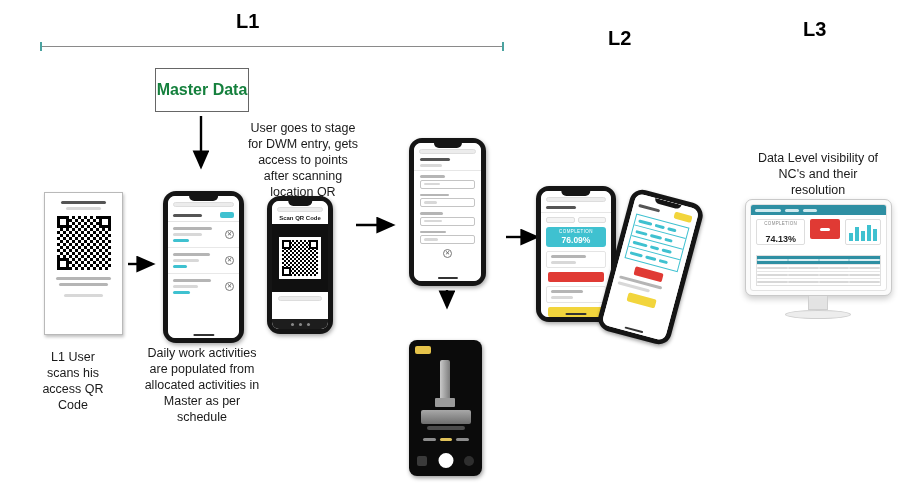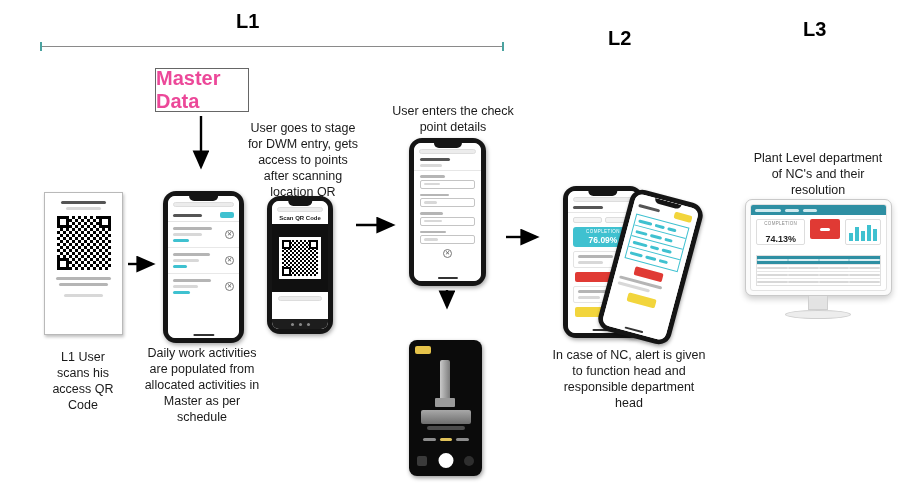--- a/index.html
+++ b/index.html
@@ -6,21 +6,21 @@
   html,body{background:#fff}
   body{font-family:"Liberation Sans",sans-serif;color:#1a1a1a}
   .canvas{position:relative;width:917px;height:494px;background:#fff;overflow:hidden}
   .abs{position:absolute}
   .lvl{font-weight:bold;font-size:20px;color:#000}
   .caption{font-size:12.5px;line-height:1.28;text-align:center;color:#1a1a1a}
   .bracket-line{height:1px;background:#8a8a8a}
   .bracket-tick{width:2px;height:9px;background:#4aa3a0}
 
   .master-box{border:1.5px solid #666;background:#fff;display:flex;align-items:center;justify-content:center;
-    font-weight:bold;font-size:20px;color:#ec4899}
+    font-weight:bold;font-size:16px;color:#15803d}
 
   
   .phone{position:absolute;border:5px solid #151515;border-radius:13px;background:#fff;box-shadow:1px 2px 4px rgba(0,0,0,.35)}
   .scr{position:relative;width:100%;height:100%;border-radius:7px;overflow:hidden;background:#fff}
   .notch{position:absolute;top:0;left:50%;transform:translateX(-50%);width:42%;height:5px;background:#151515;border-radius:0 0 5px 5px;z-index:3}
   .homebar{position:absolute;bottom:2px;left:50%;transform:translateX(-50%);width:30%;height:2px;background:#333;border-radius:2px;z-index:3}
   .urlpill{height:5px;background:#ececec;border:1px solid #ddd;border-radius:3px;margin:6px 5px 3px}
 
   .tb{background:#b5b5b5;height:3px;border-radius:1.5px}
   .tb.dk{background:#555}
@@ -104,21 +104,21 @@
     <div class="tb lt" style="width:55%;margin:0 auto 6px"></div>
     <div class="qr" style="width:54px;height:54px;margin:0 auto">
       <span class="f tl"></span>
       <span class="f tr"></span>
       <span class="f bl"></span>
     </div>
     <div class="tb" style="width:85%;margin:7px auto 3px"></div>
     <div class="tb" style="width:75%;margin:0 auto 3px"></div>
     <div class="tb lt" style="width:60%;margin:8px auto 0"></div>
   </div>
-  <div class="abs caption" style="left:46px;top:349px;width:74px">L1 User scans his access QR Code</div>
+  <div class="abs caption" style="left:36px;top:349px;width:74px">L1 User scans his access QR Code</div>
 
   <div class="phone" style="left:163px;top:191px;width:81px;height:152px">
     <div class="scr">
       <div class="notch"></div>
       <div class="urlpill"></div>
       <div style="display:flex;align-items:center;justify-content:space-between;padding:2px 5px 3px;border-bottom:1px solid #e4e4e4">
         <div class="tb dk" style="width:48%"></div>
         <div class="chip cyan" style="width:14px;height:6px"></div>
       </div>
       <div class="lrow">
@@ -167,21 +167,20 @@
       </div>
       <div class="urlpill" style="margin:4px 6px 0"></div>
       <div style="position:absolute;left:0;right:0;bottom:0;height:10px;background:#1d1d1d;display:flex;align-items:center;justify-content:center;gap:5px">
         <span style="width:3px;height:3px;border-radius:50%;background:#8a8a8a"></span>
         <span style="width:3px;height:3px;border-radius:50%;background:#8a8a8a"></span>
         <span style="width:3px;height:3px;border-radius:50%;background:#8a8a8a"></span>
       </div>
     </div>
   </div>
 
-  <div class="abs caption" style="left:390px;top:103px;width:126px">User enters the check point details</div>
   <div class="phone" style="left:409px;top:138px;width:77px;height:148px">
     <div class="scr">
       <div class="notch"></div>
       <div class="urlpill"></div>
       <div style="padding:1px 6px 3px;border-bottom:1px solid #e6e6e6">
         <div class="tb dk" style="width:55%;margin-bottom:3px"></div>
         <div class="tb lt" style="width:40%"></div>
       </div>
       <div style="padding:4px 6px;display:flex;flex-direction:column;gap:5px">
         <div>
@@ -224,21 +223,21 @@
       <div class="tb" style="width:14px;background:#8c8c8c"></div>
       <div class="tb" style="width:14px;background:#e0c25a"></div>
       <div class="tb" style="width:14px;background:#8c8c8c"></div>
     </div>
     <div class="shutter" style="bottom:8px"></div>
     <div style="position:absolute;left:8px;bottom:10px;width:10px;height:10px;background:#3a3a3a;border-radius:2px"></div>
     <div style="position:absolute;right:8px;bottom:10px;width:10px;height:10px;background:#2e2e2e;border-radius:50%"></div>
   </div>
 
 
-  <div class="phone" style="left:563px;top:186px;width:80px;height:152px;z-index:1">
+  <div class="phone" style="left:536px;top:186px;width:80px;height:136px;z-index:1">
     <div class="scr">
       <div class="notch"></div>
       <div class="urlpill"></div>
       <div style="padding:1px 5px 3px;border-bottom:1px solid #e6e6e6">
         <div class="tb dk" style="width:50%"></div>
       </div>
       <div style="padding:4px 5px;display:flex;flex-direction:column;gap:4px">
         <div style="display:flex;gap:3px">
           <div class="tb lt" style="flex:1;height:6px;border:1px solid #ddd;background:#f4f4f4;border-radius:2px"></div>
           <div class="tb lt" style="flex:1;height:6px;border:1px solid #ddd;background:#f4f4f4;border-radius:2px"></div>
@@ -294,23 +293,22 @@
       <div class="chip red" style="height:9px;width:45%;margin:5px auto 0"></div>
       <div style="margin:4px 5px 0;display:flex;flex-direction:column;gap:3px">
         <div class="tb" style="width:80%"></div>
         <div class="tb lt" style="width:60%"></div>
       </div>
       <div class="chip yellow" style="height:9px;width:45%;margin:5px auto 0"></div>
       <div class="homebar"></div>
     </div>
   </div>
 
-  <div class="abs caption" style="left:549px;top:347px;width:160px">In case of NC, alert is given to function head and responsible department head</div>
-
-  <div class="abs caption" style="left:750px;top:150px;width:136px">Plant Level department of NC's and their resolution</div>
+
+  <div class="abs caption" style="left:750px;top:150px;width:136px">Data Level visibility of NC's and their resolution</div>
 
   <div class="monitor" style="left:745px;top:199px;width:147px;height:97px">
     <div class="mscr">
       <div class="mon-head">
         <div class="tb" style="width:26px;background:#cfe9ee;height:3px"></div>
         <div class="tb" style="width:14px;background:#cfe9ee;height:3px"></div>
         <div class="tb" style="width:14px;background:#cfe9ee;height:3px"></div>
       </div>
       <div style="display:flex;gap:5px;padding:4px 5px 0;align-items:flex-start">
         <div class="mini-card" style="width:50px;height:26px;display:flex;flex-direction:column;align-items:center;justify-content:center;gap:8px">

